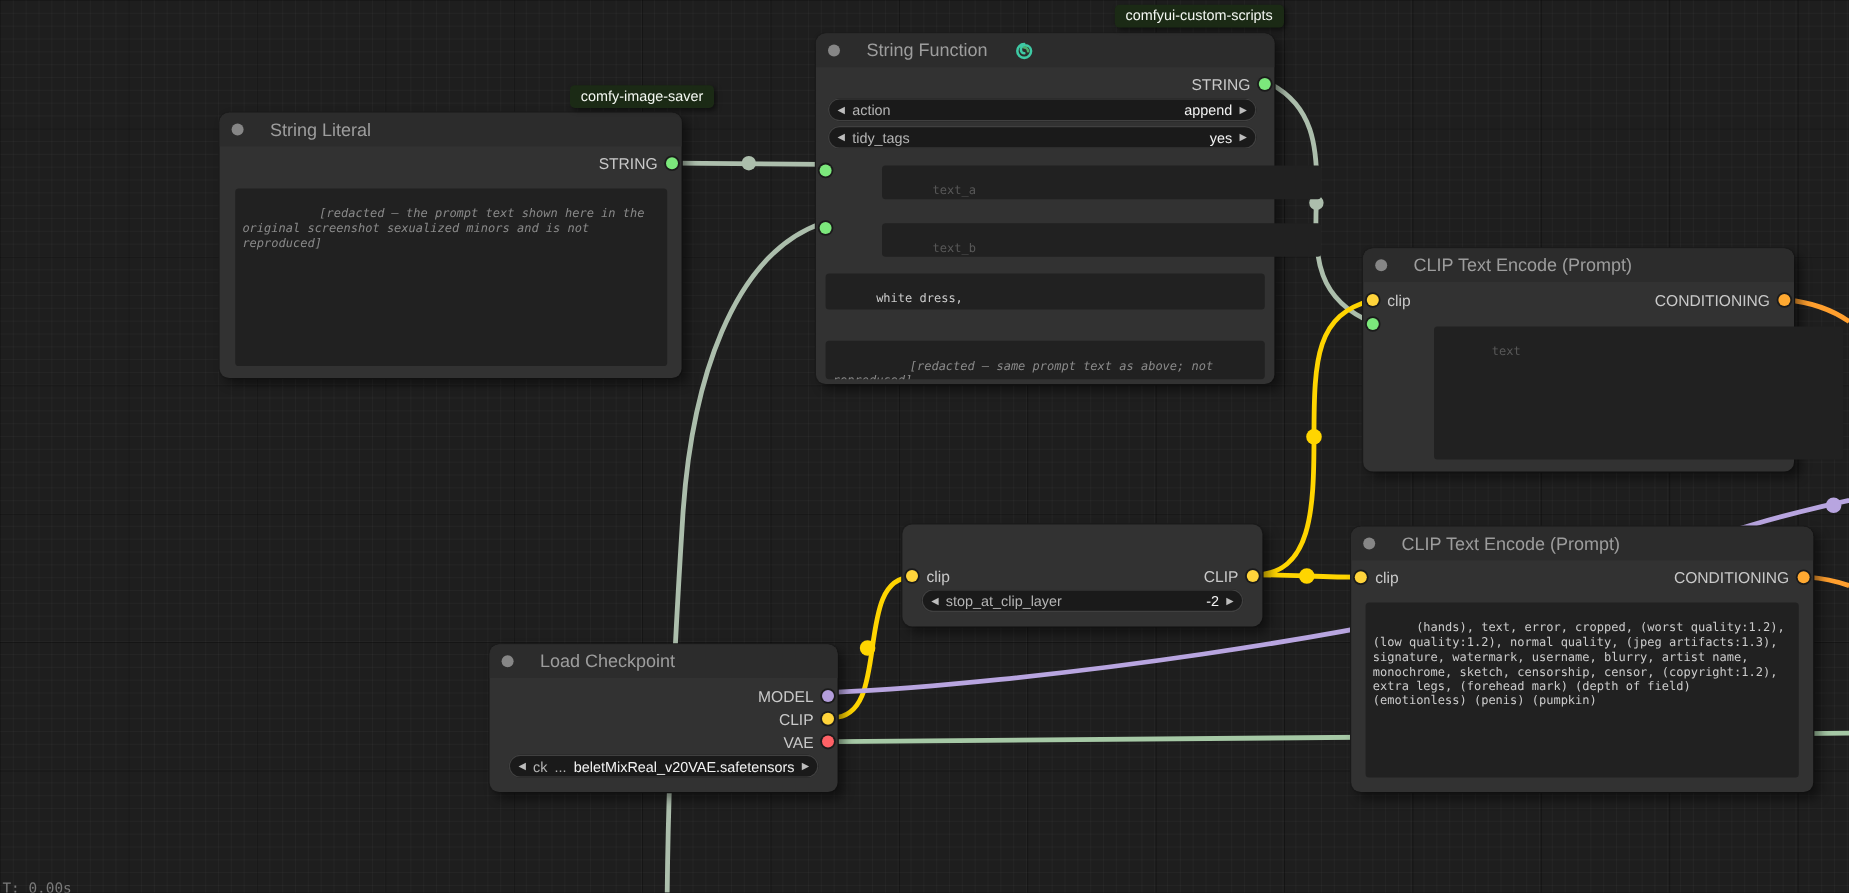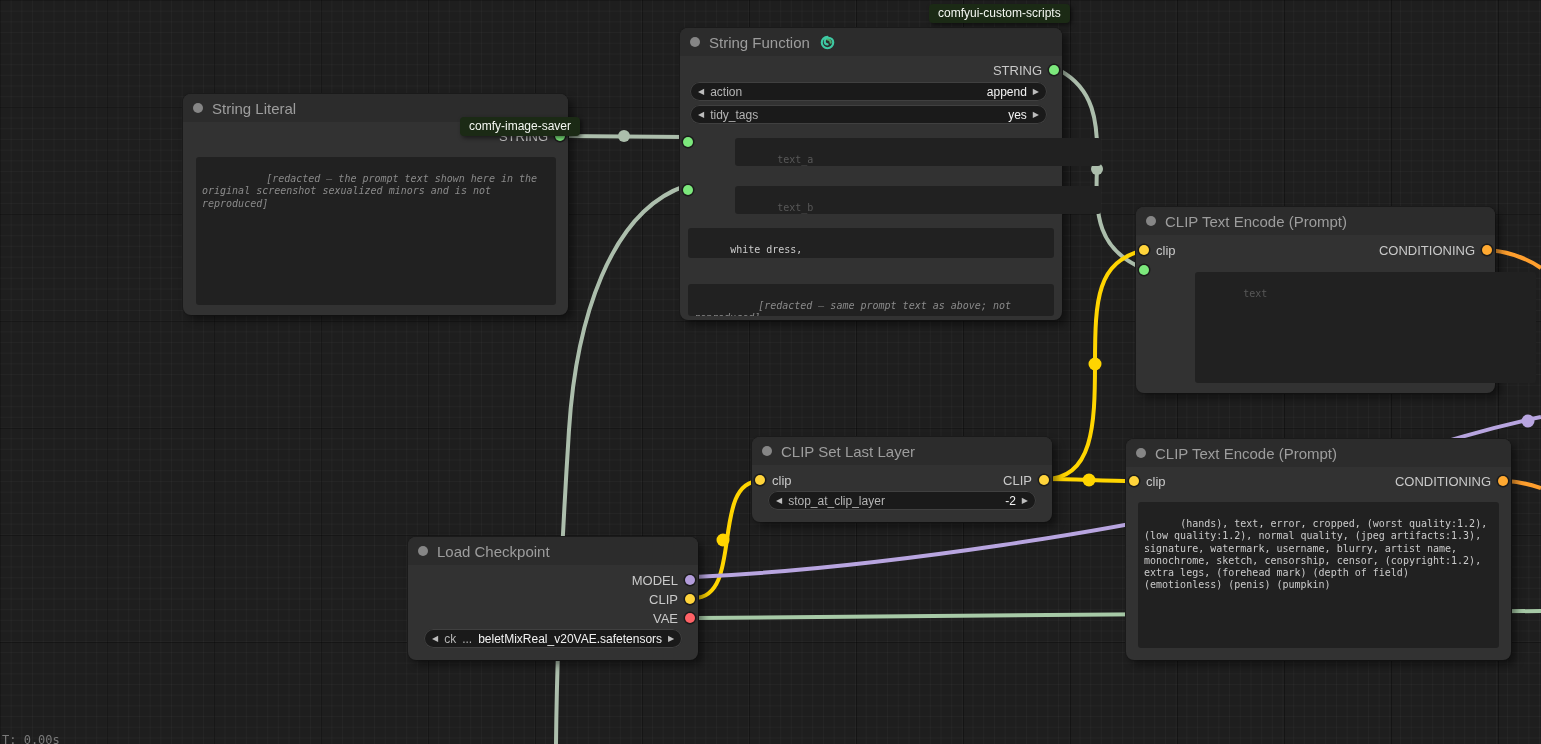--- a/index.html
+++ b/index.html
@@ -14,21 +14,21 @@
     background-size:107px 107px,107px 107px,10.7px 10.7px,10.7px 10.7px;
     font-family:"Liberation Sans", sans-serif;
   }
   #wires{position:absolute;left:0;top:0;z-index:1;}
   .node{
     position:absolute;z-index:2;background:#323232;border-radius:8px;
     box-shadow:5px 5px 9px rgba(0,0,0,.45), 0 0 0 1px #1c1c1c;
   }
   .ntitle{
     height:28px;background:#2c2c2c;border-radius:8px 8px 0 0;
-    display:flex;align-items:center;gap:9px;padding:0 10px;
+    display:flex;align-items:center;gap:22px;padding:0 10px;
     color:#9d9d9d;font-size:15px;white-space:nowrap;
   }
   .ndot{width:10px;height:10px;border-radius:50%;background:#868686;flex:0 0 auto;}
   .titleicon{display:flex;align-items:center;}
   .slot-row{position:absolute;left:0;right:0;height:16px;display:flex;align-items:center;}
   .slot-label{font-size:13px;color:#c9c9c9;}
   .in .slot-label{margin-left:20px;}
   .out{justify-content:flex-end;}
   .out .slot-label{margin-right:20px;}
   .sdot{
@@ -95,21 +95,21 @@
     <path d="M 694 577 C 850 570, 1150 532, 1330 477 C 1440 443, 1480 430, 1541 417" stroke="#B8A5E0" stroke-width="4" fill="none"></path>
     <circle cx="1528" cy="421" r="6.5" fill="#B8A5E0"></circle>
 
     <path d="M 697 618 L 1541 611" stroke="#A6C9A6" stroke-width="4" fill="none"></path>
 
     <path d="M 1489 250 C 1510 252, 1528 259, 1541 268" stroke="#FF9F2E" stroke-width="4" fill="none"></path>
 
     <path d="M 1507 481 C 1520 482, 1532 485, 1541 488" stroke="#FF9F2E" stroke-width="4" fill="none"></path>
   </svg>
 
-  <div class="badge" style="left:460px;top:71px;margin-top:46px;">comfy-image-saver</div>
+  <div class="badge" style="left:475px;top:71px;">comfy-image-saver</div>
   <div class="badge" style="left:929px;top:4px;">comfyui-custom-scripts</div>
 
   <div class="node" style="left:183px;top:94px;width:385px;height:221px;">
     <div class="ntitle">
       <span class="ndot"></span>
       <span>String Literal</span>
     </div>
     <div class="slot-row out" style="top:34px;">
       <span class="slot-label">STRING</span>
       <span class="sdot right c-string"></span>
@@ -175,24 +175,20 @@
       <span class="slot-label">CONDITIONING</span>
       <span class="sdot right c-cond"></span>
     </div>
     <span class="sdot left c-string" style="top:58px;margin-top:0;"></span>
     <div class="ta ph" style="left:12px;top:65px;width:323px;height:103px;padding-left:12px;">
       <span>text</span>
     </div>
   </div>
 
   <div class="node" style="left:752px;top:437px;width:300px;height:85px;">
-    <div class="ntitle">
-      <span class="ndot"></span>
-      <span>CLIP Set Last Layer</span>
-    </div>
     <div class="slot-row in" style="top:35px;">
       <span class="sdot left c-clip"></span>
       <span class="slot-label">clip</span>
     </div>
     <div class="slot-row out" style="top:35px;">
       <span class="slot-label">CLIP</span>
       <span class="sdot right c-clip"></span>
     </div>
     <div class="pill" style="left:16px;top:54px;width:252px;">
       <span class="arrow">◀</span>

